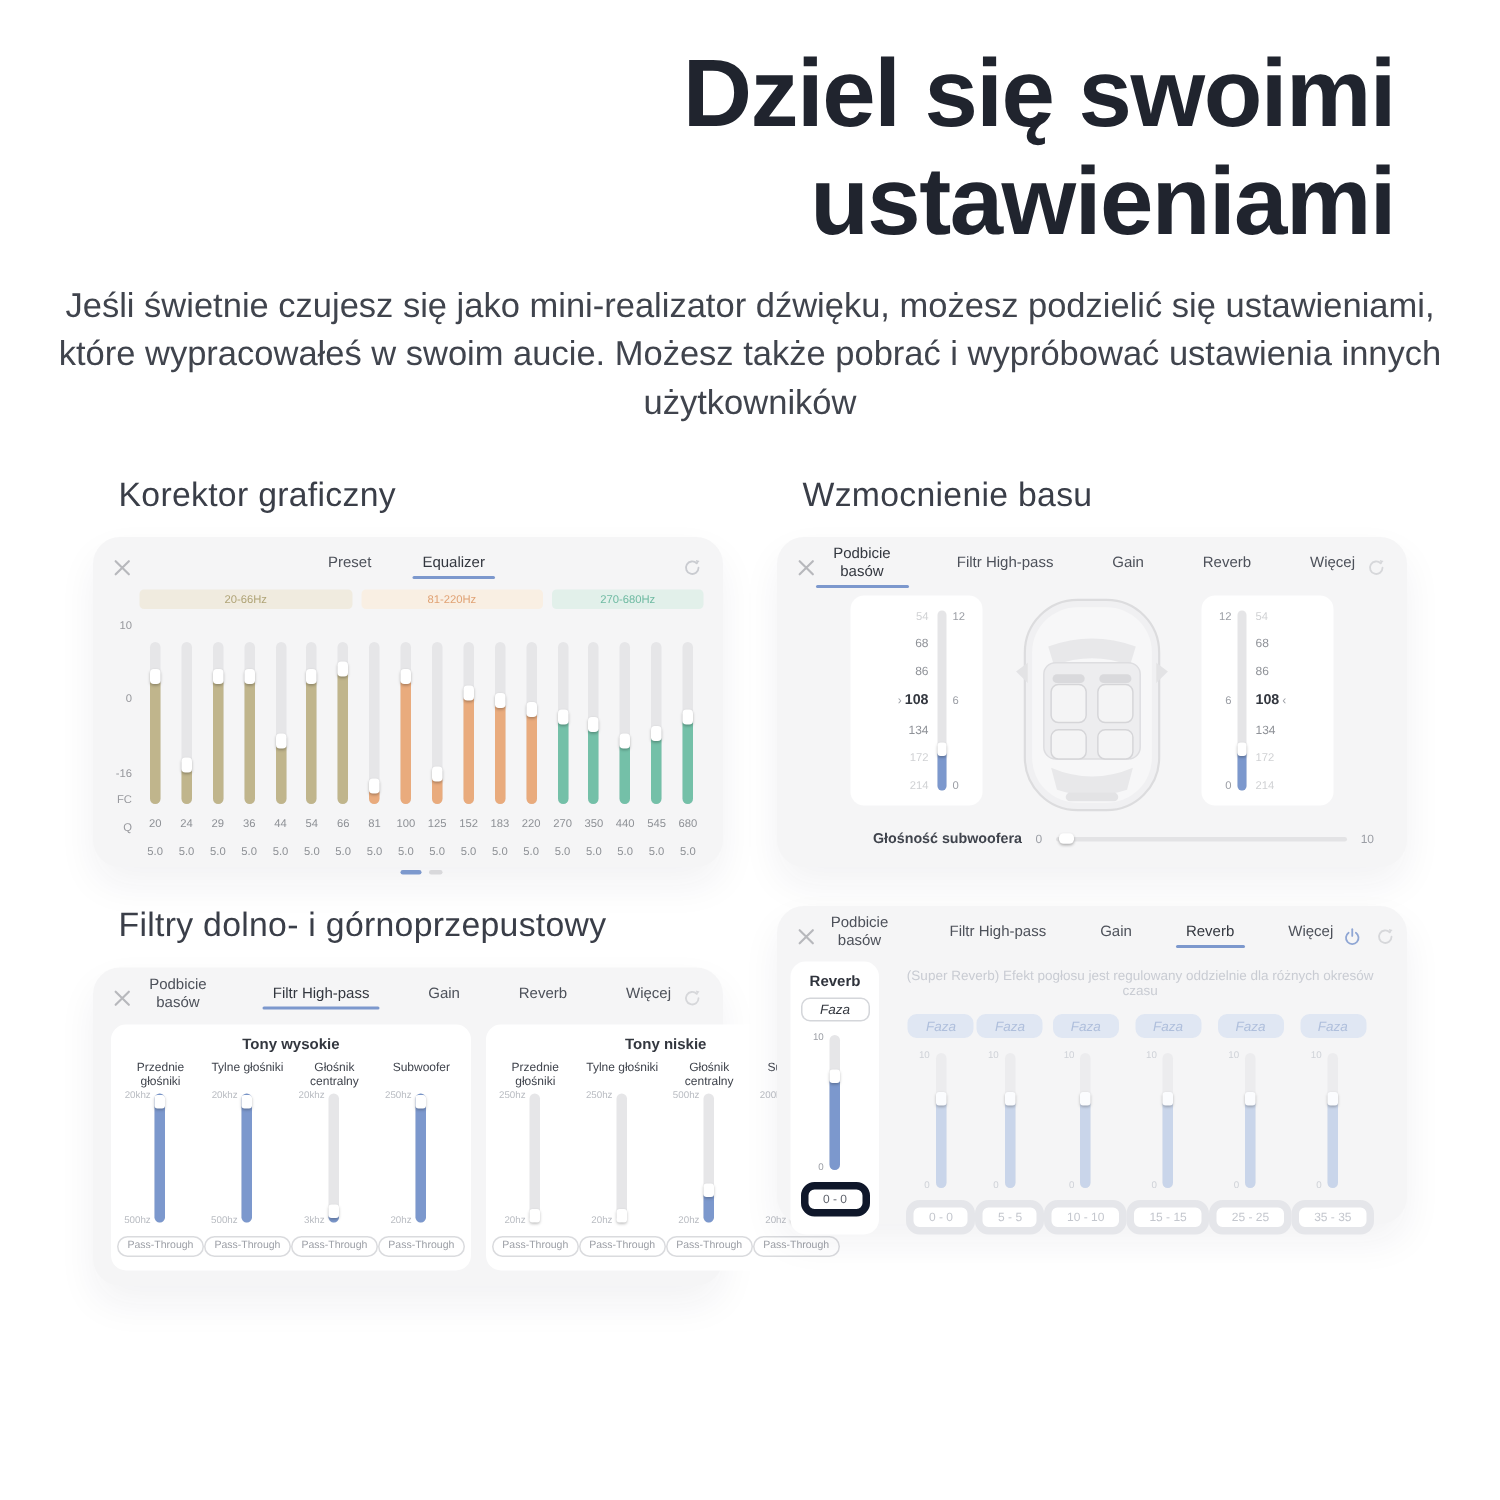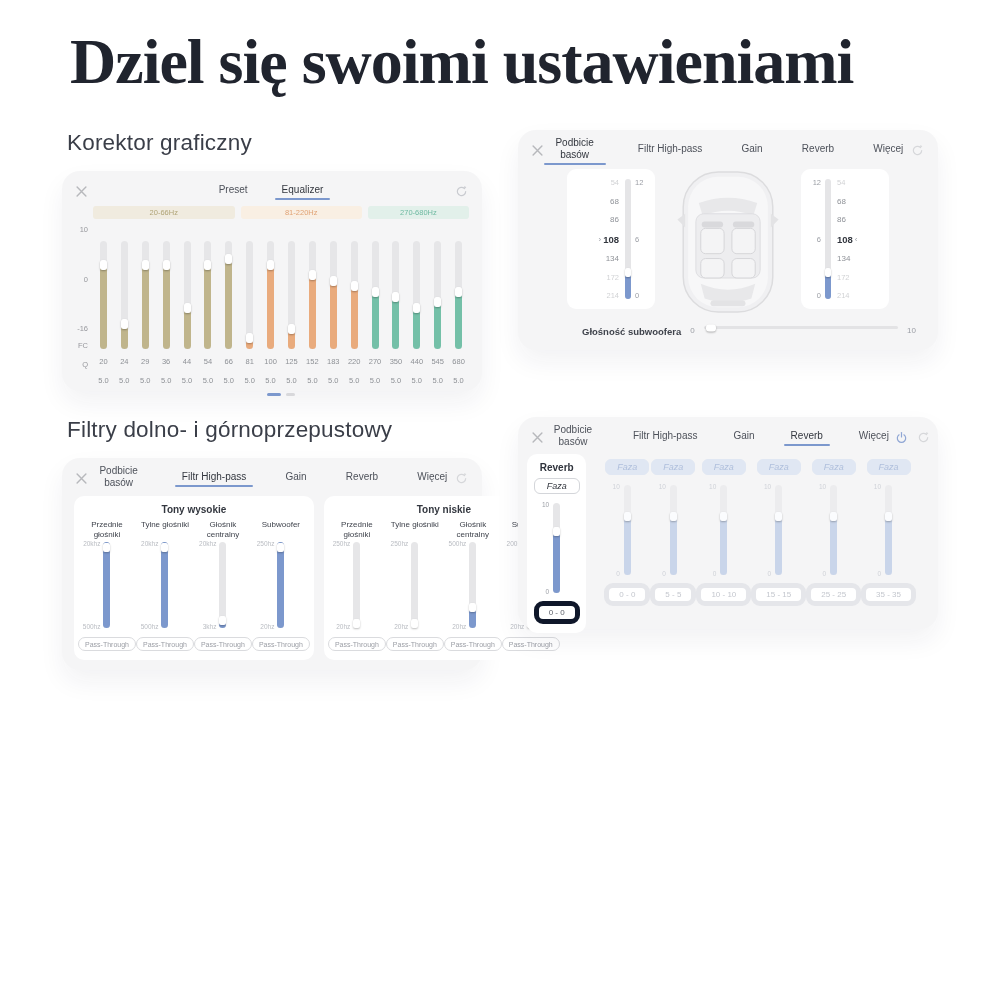--- a/index.html
+++ b/index.html
@@ -5,35 +5,35 @@
   * { box-sizing: border-box; }
   html,body { margin:0; padding:0; }
   body {
     width:1000px; height:1000px; background:#ffffff; overflow:hidden;
     font-family:"Liberation Sans", sans-serif; color:#23262f;
   }
   .page { width:1000px; height:1000px; }
 
   
   .hero-title {
-    margin:26px auto 0; max-width:860px; text-align:left;
-    font-size:64px; line-height:1.13; font-weight:800; letter-spacing:-1px; color:#20242e;font-family:Liberation Serif, serif;
+    margin:26px auto 0; max-width:860px; text-align:right;
+    font-size:64px; line-height:1.13; font-weight:800; letter-spacing:-1px; color:#20242e;
   }
   .hero-sub {
     margin:16px auto 0; max-width:940px; text-align:center;
     font-size:23px; line-height:1.42; color:#40444d;
   }
 
   
   .grid {
     margin-top:32px; display:grid; grid-template-columns:420px 420px;
     column-gap:36px; row-gap:26px; justify-content:center;
   }
   .section h2 {
-    margin:0 0 15px 5px; font-size:22.5px; font-weight:500; color:#3a3e48; letter-spacing:.2px;
+    margin:0 0 15px 17px; font-size:22.5px; font-weight:500; color:#3a3e48; letter-spacing:.2px;
   }
   .panel {
     background:#f5f5f6; border-radius:18px; height:220px; position:relative;
     box-shadow:0 12px 26px rgba(40,40,60,.06);
   }
   .panel.short { height:212px; }
 
   
   .p-head { display:flex; align-items:center; padding:9px 14px 0 14px; height:32px; }
   .icon-btn { display:flex; align-items:center; }
@@ -88,21 +88,21 @@
   .vtrackcol { width:8px; position:relative; }
   .vtrack { position:absolute; top:2px; bottom:2px; left:1px; width:6px; background:#e5e5e7;
     border-radius:3px; }
   .vfill { position:absolute; bottom:0; left:0; width:100%; background:#7c98cd; border-radius:3px; }
   .vthumb { position:absolute; left:0; width:6px; height:9px; background:#fff; border-radius:2px;
     box-shadow:0 1px 2px rgba(0,0,0,.28); }
   .vlabels { width:13px; display:flex; flex-direction:column; justify-content:space-between;
     font-size:7.5px; color:#9b9ea5; padding:1px 0; }
   .freq-card.right .vlabels { align-items:flex-end; }
   .car { width:118px; height:146px; margin-top:0; }
-  .sub-row { display:flex; gap:9px; margin:11px 22px 0 64px; }
+  .sub-row { display:flex; align-items:center; gap:9px; margin:11px 22px 0 64px; }
   .sub-label { font-size:9.5px; font-weight:600; color:#3f434c; white-space:nowrap; }
   .sub-end { font-size:8px; color:#9b9ea5; }
   .sub-track { flex:1; height:3px; background:#e3e3e5; border-radius:2px; position:relative; }
   .sub-thumb { position:absolute; left:2px; top:50%; transform:translateY(-50%);
     width:10px; height:7px; background:#fff; border-radius:3px; box-shadow:0 1px 2px rgba(0,0,0,.3); }
 
   
   .filters-body { display:flex; gap:10px; padding:6px 12px 0; }
   .filter-card { flex:1; background:#fff; border-radius:10px; padding:8px 4px 9px; }
   .f-title { text-align:center; font-size:10px; font-weight:bold; color:#33373f; margin-bottom:5px; }
@@ -146,20 +146,21 @@
   .rv-slider.dis .rv-thumb { background:#fbfcfe; }
   .rv-slider.dis .rv-lab { color:#cfd2d8; }
   .rv-range.dis { border-color:#e5e6ea; color:#c4c7ce; }
 </style>
 </head>
 <body>
 
 <div class="page">
 
   <h1 class="hero-title">Dziel się swoimi ustawieniami</h1>
+  <p class="hero-sub">Jeśli świetnie czujesz się jako mini-realizator dźwięku, możesz podzielić się ustawieniami, które wypracowałeś w swoim aucie. Możesz także pobrać i wypróbować ustawienia innych użytkowników</p>
 
   <div class="grid">
 
     <div class="section">
       <h2>Korektor graficzny</h2>
       <div class="panel">
         <div class="p-head">
           <span class="icon-btn">
             <svg width="11" height="11" viewBox="0 0 10 10">
                 <path d="M1 1 L9 9 M9 1 L1 9" stroke="#b7b8bc" stroke-width="1.3" stroke-linecap="round"></path>
@@ -343,20 +344,21 @@
             <div class="pager" id="eq-pager">
                 <div class="dot active"></div>
                 <div class="dot"></div>
               </div>
           </div>
         </div>
       </div>
     </div>
 
     <div class="section">
+      <h2>Wzmocnienie basu</h2>
       <div class="panel">
         <div class="p-head">
           <span class="icon-btn">
             <svg width="11" height="11" viewBox="0 0 10 10">
                 <path d="M1 1 L9 9 M9 1 L1 9" stroke="#b7b8bc" stroke-width="1.3" stroke-linecap="round"></path>
               </svg>
           </span>
           <div class="tabs" id="bass-tabs">
               <div class="tab active wrap">Podbicie basów</div>
               <div class="tab">Filtr High-pass</div>
@@ -610,20 +612,21 @@
             <button class="rv-faza">Faza</button>
             <div class="rv-slider">
               <span class="rv-lab t">10</span>
               <span class="rv-lab b">0</span>
               <div class="rv-fill" id="rv-side-fill" style="height: 68%;"></div>
               <div class="rv-thumb" id="rv-side-thumb" style="bottom: max(0px, min(68% - 4px, 100% - 10px));"></div>
             </div>
             <button class="rv-range">0 - 0</button>
           </div>
           <div class="rv-main">
+            <div class="rv-note">(Super Reverb) Efekt pogłosu jest regulowany oddzielnie dla różnych okresów czasu</div>
             <div class="rv-cols" id="rv-cols">
                 <div class="rv-col">
                   <button class="rv-faza dis">Faza</button>
                   <div class="rv-slider dis">
                     <span class="rv-lab t">10</span>
                     <span class="rv-lab b">0</span>
                     <div class="rv-fill" style="height: 65%;"></div>
                     <div class="rv-thumb" style="bottom: max(0px, min(65% - 4px, 100% - 10px));"></div>
                   </div>
                   <button class="rv-range dis">0 - 0</button>

